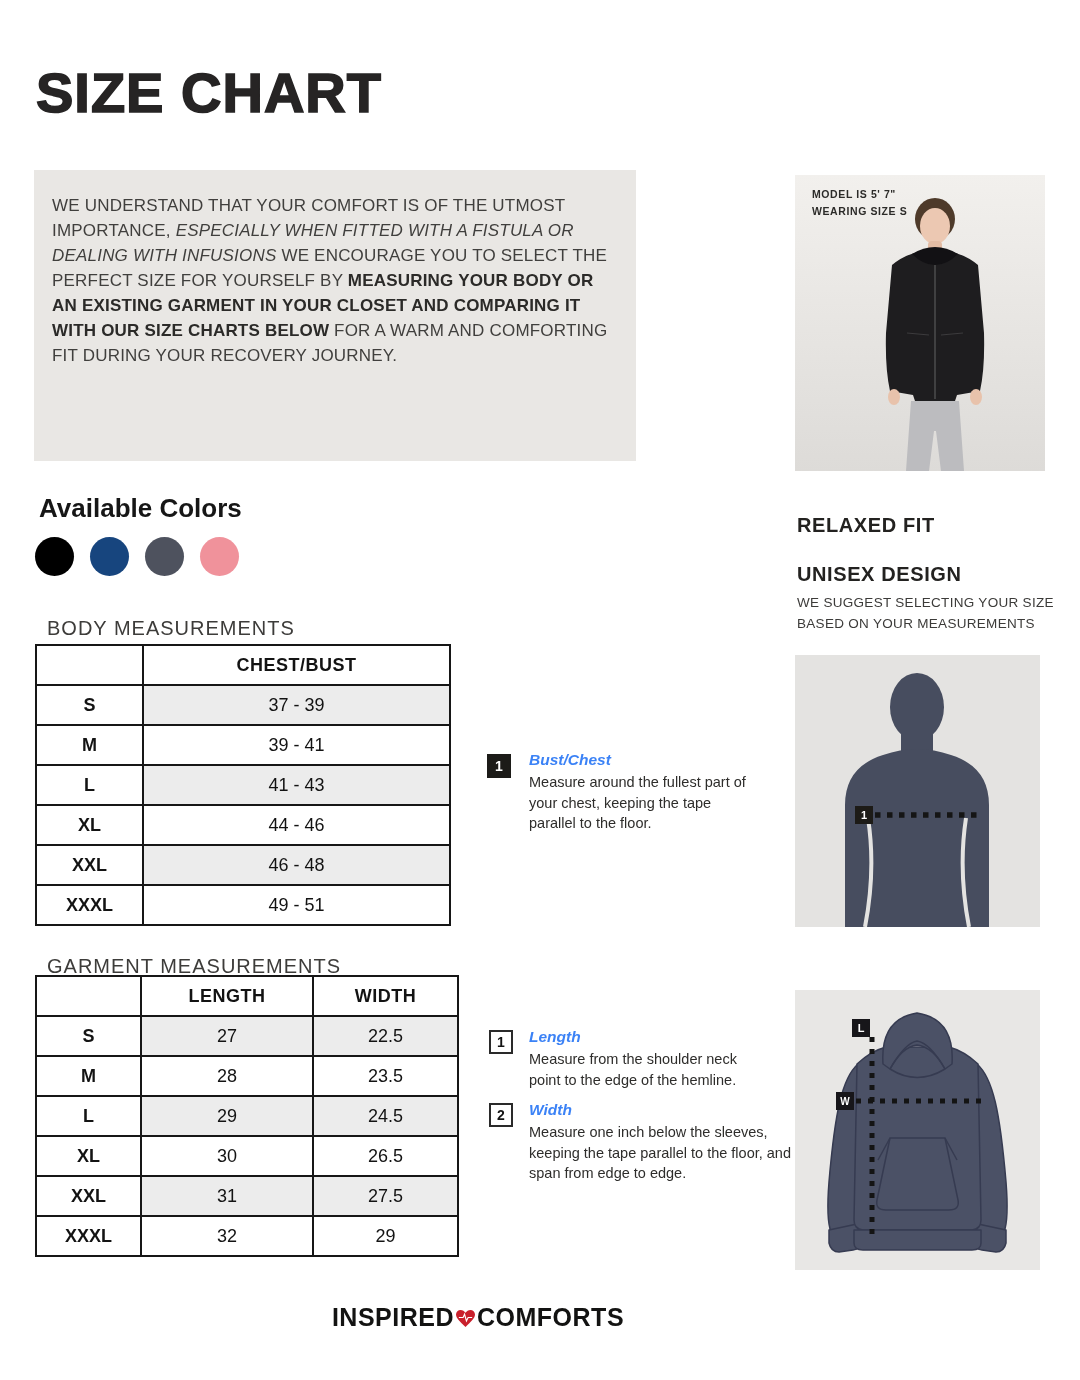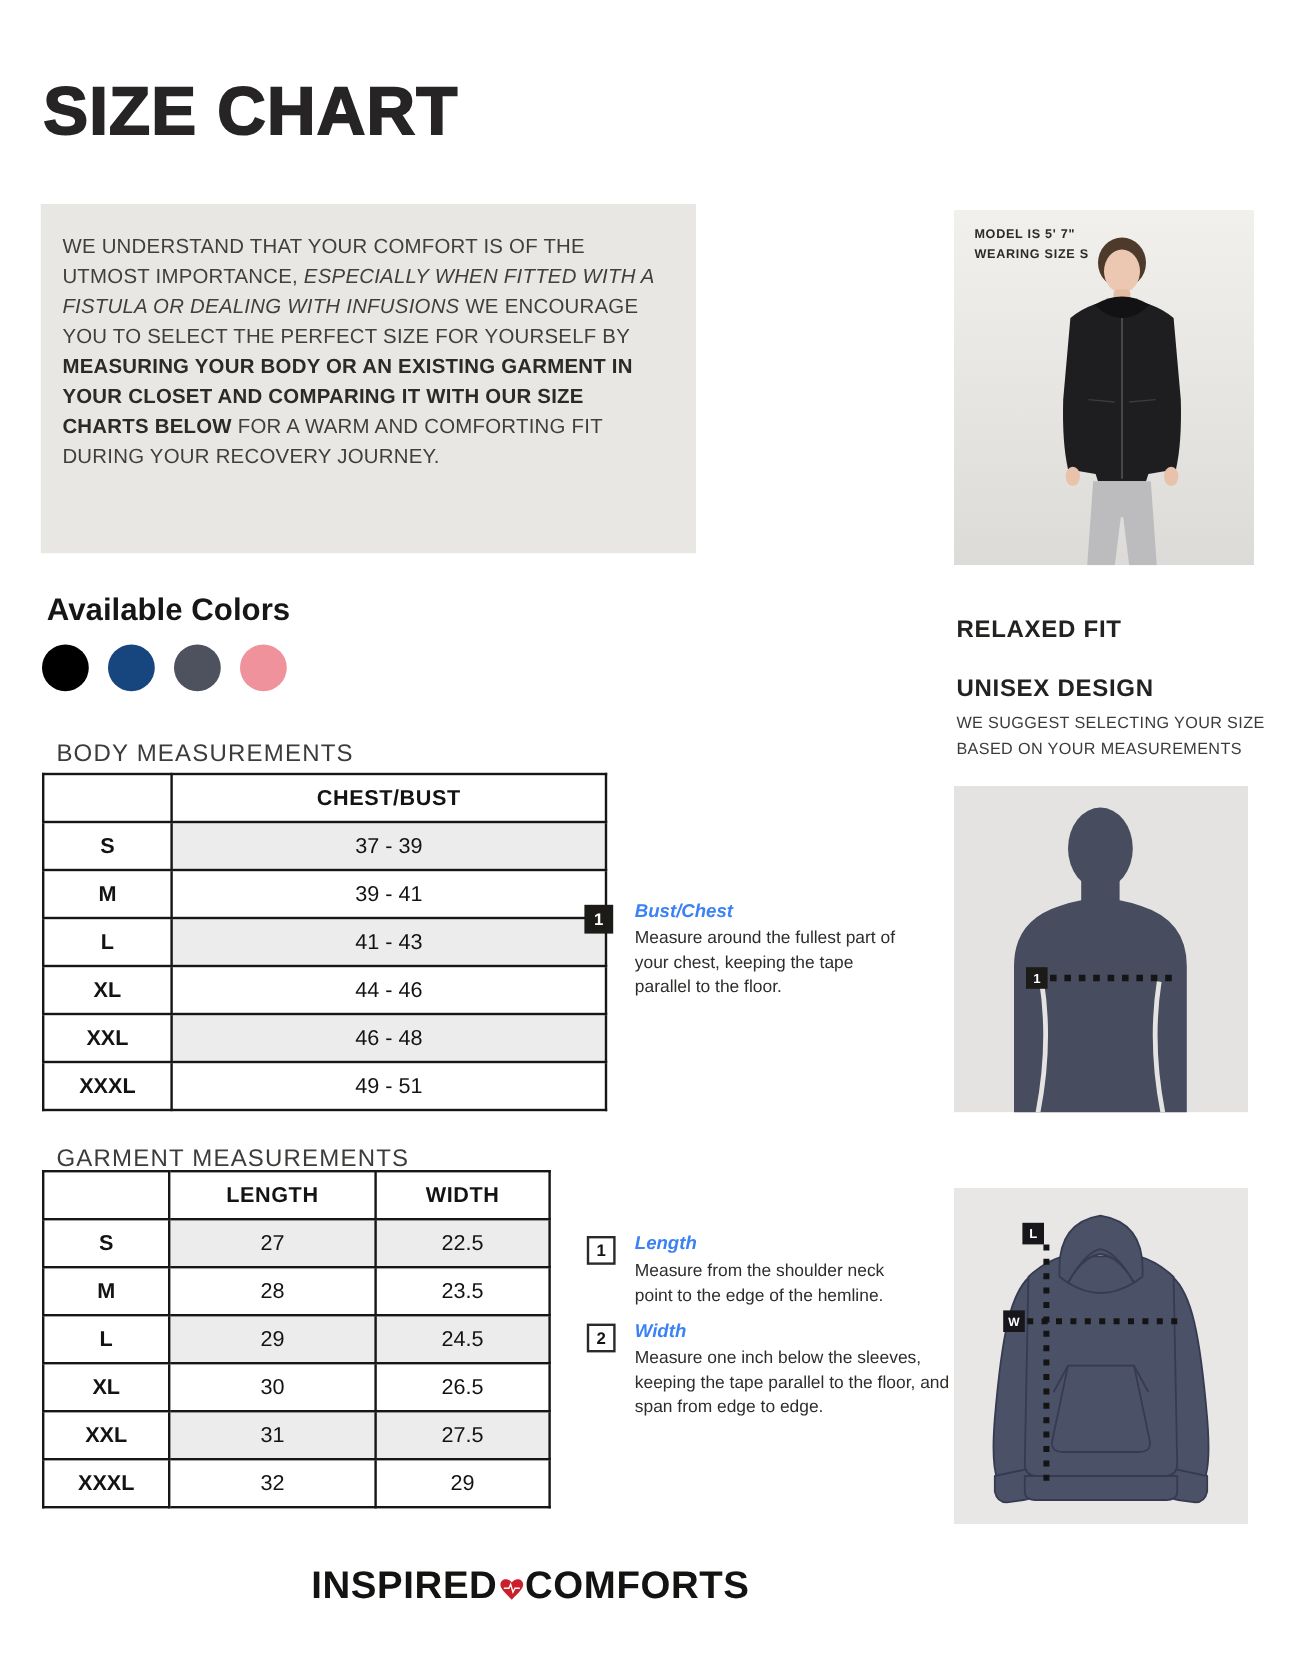--- a/index.html
+++ b/index.html
@@ -10,21 +10,21 @@
 
   
   .page-title {
     position:absolute; left:36px; top:60px; margin:0;
     font-size:56px; font-weight:bold; letter-spacing:1px; color:#262424;
     -webkit-text-stroke:1.6px #262424;
   }
 
   
   .intro-box {
-    position:absolute; left:34px; top:170px; width:546px; height:291px;
+    position:absolute; left:34px; top:170px; width:602px; height:291px;
     background:#e9e7e4; box-sizing:border-box; padding:23px 18px;
     font-size:17px; line-height:25px; color:#403f3d; letter-spacing:0.2px;
   }
   .intro-box p { margin:0; }
   .intro-box .p2 { margin-top:25px; }
   .seg-italic { font-style:italic; }
   .seg-bold { font-weight:bold; color:#2b2a28; }
 
   
   .model-photo { position:absolute; left:795px; top:175px; width:250px; height:296px; }
@@ -61,21 +61,21 @@
   table.size-table { position:absolute; left:35px; border-collapse:collapse; background:#fff; }
   #body-table    { top:644px; }
   #garment-table { top:975px; }
   .size-table td {
     border:2px solid #161616; text-align:center; vertical-align:middle;
     height:40px; box-sizing:border-box; font-size:18px; color:#131313; padding:0 4px;
   }
   .size-table td.size-col { font-weight:bold; }
   .size-table tr.header-row td { font-weight:bold; letter-spacing:0.5px; }
   .size-table td.shaded { background:#ececec; }
-  #body-table .c1 { width:107px; }  #body-table .c2 { width:362px; }
+  #body-table .c1 { width:107px; }  #body-table .c2 { width:307px; }
   #garment-table .g1 { width:105px; } #garment-table .g2 { width:172px; } #garment-table .g3 { width:145px; }
 
   
   .badge-dark {
     position:absolute; width:24px; height:24px; background:#1c1b18; color:#ffffff;
     font-size:14px; font-weight:bold; display:flex; align-items:center; justify-content:center;
   }
   .badge-light {
     position:absolute; width:20px; height:20px; background:#ffffff; border:2.5px solid #2a2a2a;
     color:#131313; font-size:14px; font-weight:bold;
@@ -91,21 +91,21 @@
   .instr-title { margin:0 0 3px 0; font-size:15.5px; font-weight:bold; color:#3b82f6;font-style:italic; }
   .instr-text  { margin:0; font-size:14.5px; line-height:20.5px; color:#2e2d2b; }
 
   
   .body-diagram   { position:absolute; left:795px; top:655px;  width:245px; height:272px; }
   .hoodie-diagram { position:absolute; left:795px; top:990px;  width:245px; height:280px; }
 
   
   .footer-logo {
     position:absolute; left:0; top:1303px; width:884px; text-align:center;
-    font-size:32px; font-weight:bold; letter-spacing:0.5px; color:#131312;
+    font-size:25px; font-weight:bold; letter-spacing:0.5px; color:#131312;padding-left:36px;
   }
   .footer-logo .heart-icon { display:inline-block; vertical-align:-2px; margin:0 1px; }
 </style>
 </head>
 <body>
 
 <div class="page">
 
   <h1 class="page-title">SIZE CHART</h1>
 

